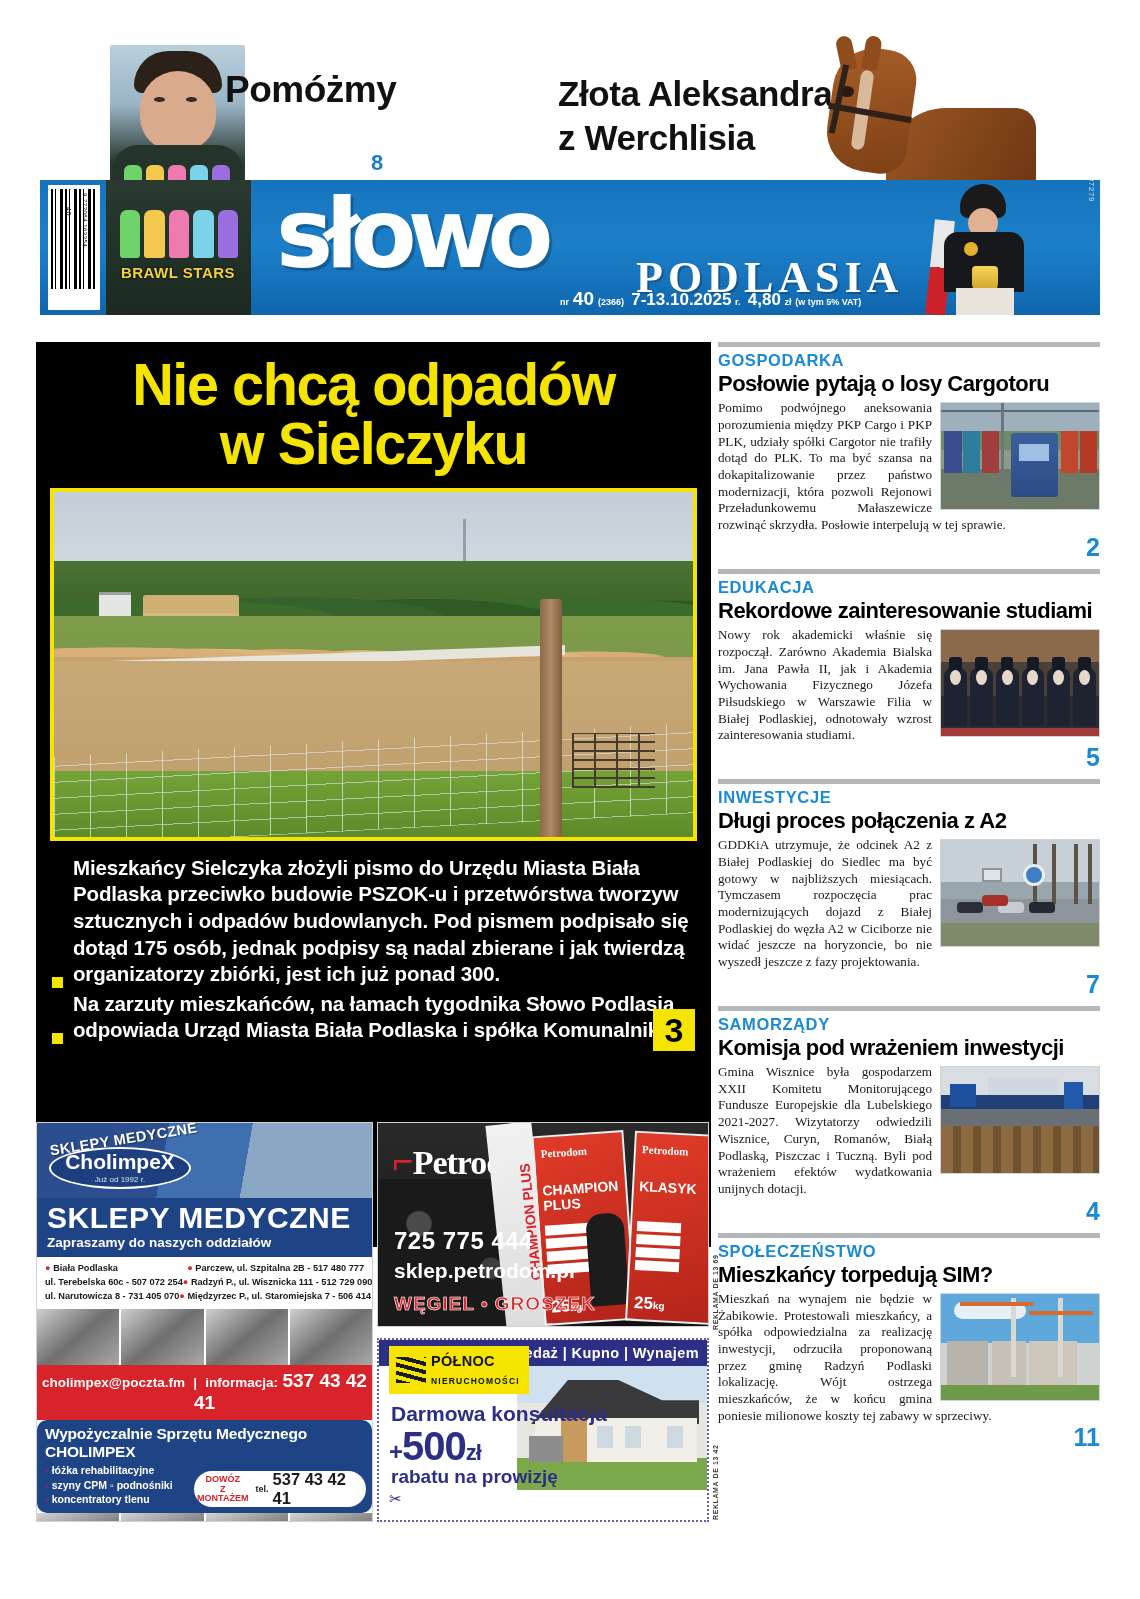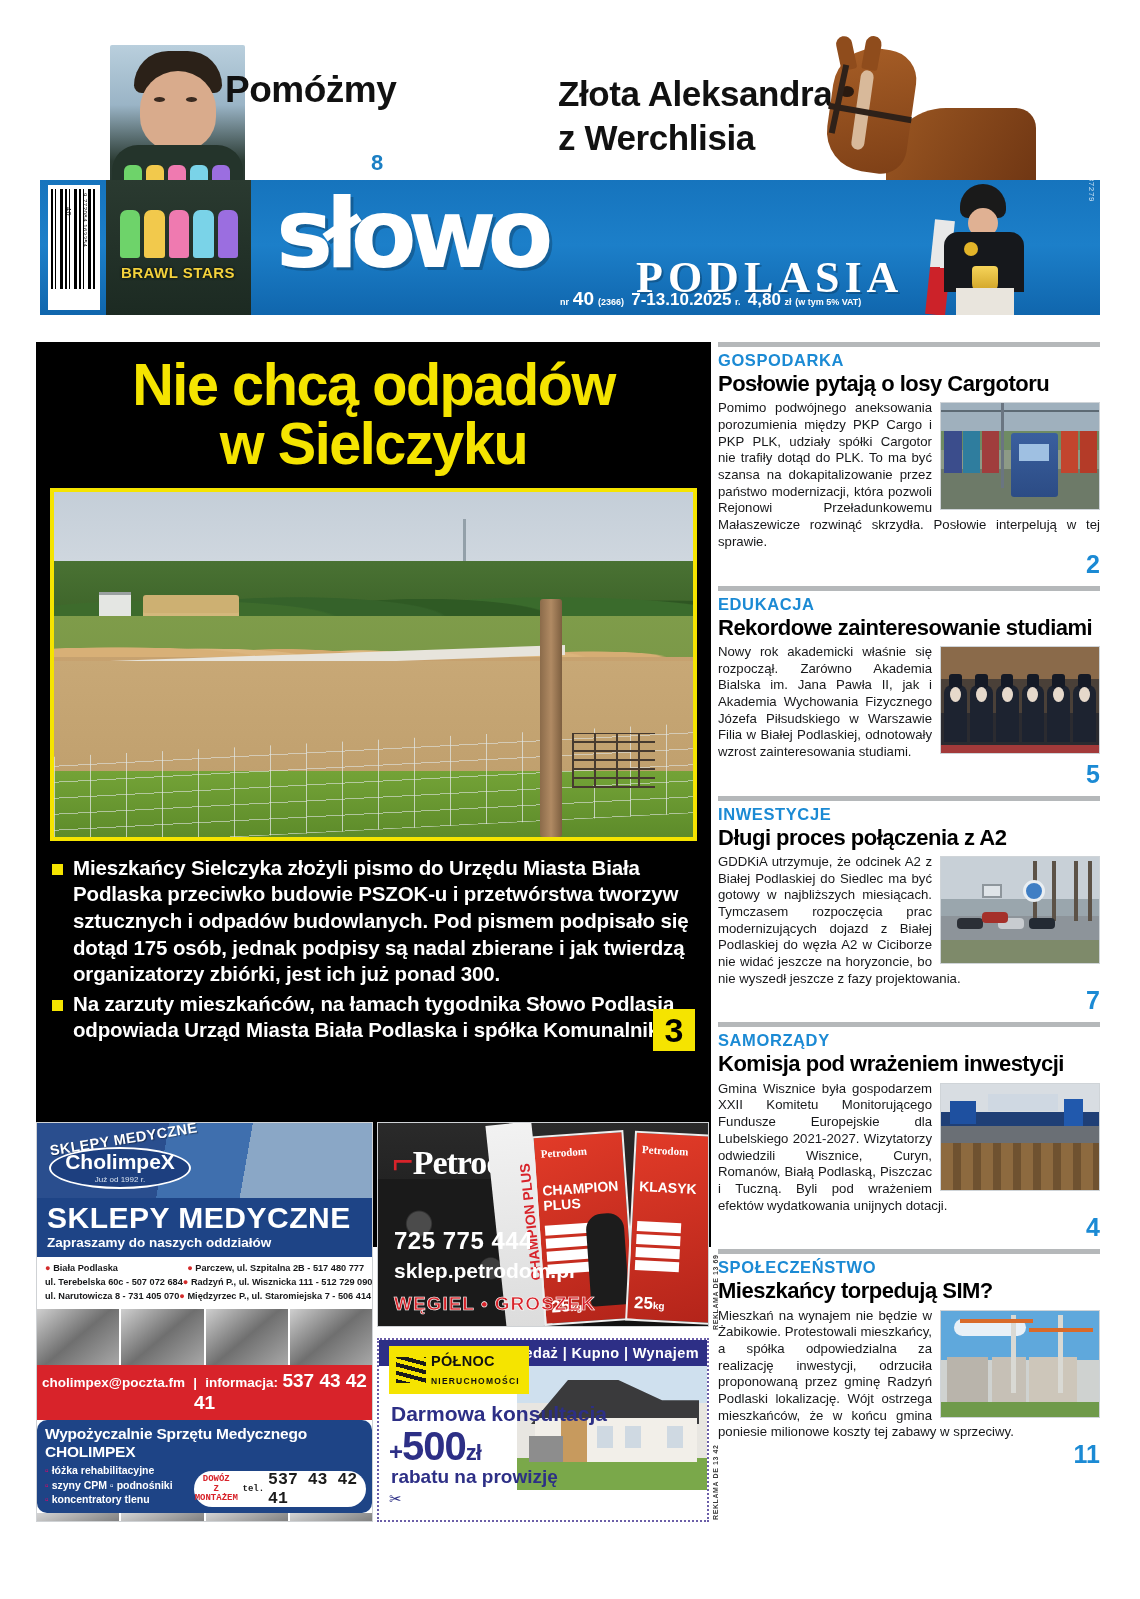--- a/index.html
+++ b/index.html
@@ -141,32 +141,32 @@
   .lp-fence{position:absolute;left:0;bottom:2%;width:100%;height:26%;
     background:repeating-linear-gradient(90deg,rgba(225,230,228,.75) 0 1px,transparent 1px 36px),
                repeating-linear-gradient(0deg,rgba(225,230,228,.6) 0 1px,transparent 1px 16px);
     transform:skewY(-3deg);}
   .lp-gate{position:absolute;left:81%;bottom:14%;width:13%;height:16%;
     background:repeating-linear-gradient(0deg,#463a2f 0 2px,transparent 2px 9px),
                repeating-linear-gradient(90deg,#463a2f 0 2px,transparent 2px 22px);}
 
   .lead-bullets { padding:14px 18px 8px 16px; position:relative; }
   .blt { display:flex; gap:10px; color:#fff; font-size:20.5px; line-height:1.3; font-weight:bold;
-         margin-bottom:3px; letter-spacing:-0.15px; }
+         margin-bottom:3px; letter-spacing:-0.15px;align-items:flex-end; }
   .blt .sq { flex:0 0 auto; width:11px; height:11px; background:#f5e400; margin-top:9px; }
   .pagebox { position:absolute; right:16px; bottom:4px; width:42px; height:42px; background:#f5e400;
     color:#000; font-weight:bold; font-size:34px; line-height:42px; text-align:center; }
 
   
   .rcol { position:absolute; left:718px; top:342px; width:382px; }
   .sect { margin-bottom:9px; }
   .sect-rule { height:5px; background:#b5b8ba; margin-bottom:4px; }
   .sect-kicker { color:#1b8ad4; font-size:16.5px; font-weight:bold; letter-spacing:0.6px; margin-bottom:2px; }
   .sect-title { color:#000; font-size:22px; font-weight:bold; line-height:1.06; margin-bottom:5px; letter-spacing:-0.5px; }
-  .sect-body { font-size:13.2px; line-height:1.265; color:#17181a; text-align:justify; }
+  .sect-body { font-size:13.2px; line-height:1.265; color:#17181a; text-align:justify;font-family:Liberation Serif, serif; }
   .sect-thumb { float:right; width:160px; height:108px; margin:2px 0 3px 8px; background:#b9c3cc; overflow:hidden; position:relative; border:1px solid #cfd4d8;}
   .pnum { color:#1b8ad4; font-size:25px; font-weight:bold; text-align:right; line-height:1; margin-top:1px;}
 
   
   .th-train{background:linear-gradient(180deg,#9fb0bd 0 26%,#6f8b63 26% 44%,#8d9a86 44% 62%,#6d7a68 62% 100%);}
   .th-train .loco{position:absolute;left:44%;top:28%;width:30%;height:60%;background:linear-gradient(#3a5f9e,#2c4c85);border-radius:3px;}
   .th-train .loco b{position:absolute;left:18%;top:18%;width:64%;height:26%;background:#9fc0e2;display:block;}
   .th-train .cont{position:absolute;top:26%;height:40%;width:11%;}
   .th-train .c1{left:2%;background:#3b4d8c;} .th-train .c2{left:14%;background:#2f7d9e;}
   .th-train .c3{left:26%;background:#a03d3d;} .th-train .c4{left:76%;background:#c2452e;}
@@ -226,21 +226,21 @@
   .chol-addr .dot { color:#d32b2b; }
   .chol-strip { height:56px; display:flex; gap:2px; background:#fff; }
   .chol-strip i { flex:1; background:linear-gradient(140deg,#cfcfcf,#6f6f6f,#a8a8a8); display:block; }
   .chol-red { background:#d8232a; color:#fff; text-align:center; padding:5px 0 6px; font-weight:bold; }
   .chol-red .e { font-size:13.5px; } .chol-red .p { font-size:19px; }
   .chol-blue { background:#1e4486; color:#fff; padding:5px 8px 6px; position:relative;border-radius:10px; }
   .chol-blue .hd { font-size:15.5px; font-weight:bold; letter-spacing:-0.2px;}
   .chol-blue ul { list-style:none; font-size:10.5px; font-weight:bold; line-height:1.42; margin-top:2px;}
   .chol-blue ul li:before{content:"▫ ";color:#e06;}
   .chol-pill { position:absolute; right:6px; bottom:6px; width:172px; height:36px; background:#fff;
-    border-radius:18px; display:flex; align-items:center; justify-content:flex-end; gap:4px;font-family:Liberation Mono, monospace; }
+    border-radius:18px; display:flex; align-items:center; justify-content:flex-end; gap:4px; }
   .chol-pill .dow { color:#d8232a; font-size:9px; font-weight:bold; text-align:center; line-height:1.05;}
   .chol-pill .tel { color:#1b1b1b; font-size:9px; font-weight:bold; }
   .chol-pill .num { color:#1b1b1b; font-size:16.5px; font-weight:bold; }
   .chol-strip2 { height:54px; display:flex; gap:2px; }
   .chol-strip2 i { flex:1; background:linear-gradient(160deg,#d4d4d4,#777,#b3b3b3); display:block; }
 
   .ad-petro { position:absolute; left:377px; top:1122px; width:332px; height:205px; overflow:hidden;
     background:linear-gradient(180deg,#2a2a2a,#111); border:1px solid #cfd2d5;}
   .petro-logo { position:absolute; left:14px; top:16px; font-size:34px; font-weight:bold; color:#fff;
     letter-spacing:-1px; font-family:"Liberation Serif", serif; }
@@ -543,21 +543,21 @@
     <div class="chol-band">
       <div class="t1">SKLEPY MEDYCZNE</div>
       <div class="t2">Zapraszamy do naszych oddziałów</div>
     </div>
     <div class="chol-addr">
       <div class="row">
         <span class="c"><span class="dot">●</span> <span>Biała Podlaska</span></span>
         <span class="c r"><span class="dot">●</span> <span>Parczew, ul. Szpitalna 2B    -  517 480 777</span></span>
       </div>
       <div class="row">
-        <span class="c"><span>ul. Terebelska 60c  -  507 072 684</span></span>
+        <span class="c"><span>ul. Terebelska 60c  -  507 072 254</span></span>
         <span class="c r"><span class="dot">●</span> <span>Radzyń P., ul. Wisznicka 111  -  512 729 090</span></span>
       </div>
       <div class="row">
         <span class="c"><span>ul. Narutowicza 8  -  731 405 070</span></span>
         <span class="c r"><span class="dot">●</span> <span>Międzyrzec P., ul. Staromiejska 7 -  506 414 102</span></span>
       </div>
     </div>
     <div class="chol-strip">
         <i></i>
         <i></i>

